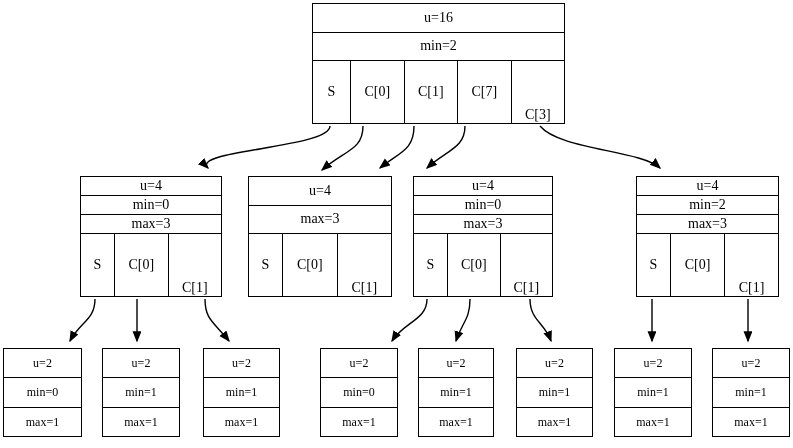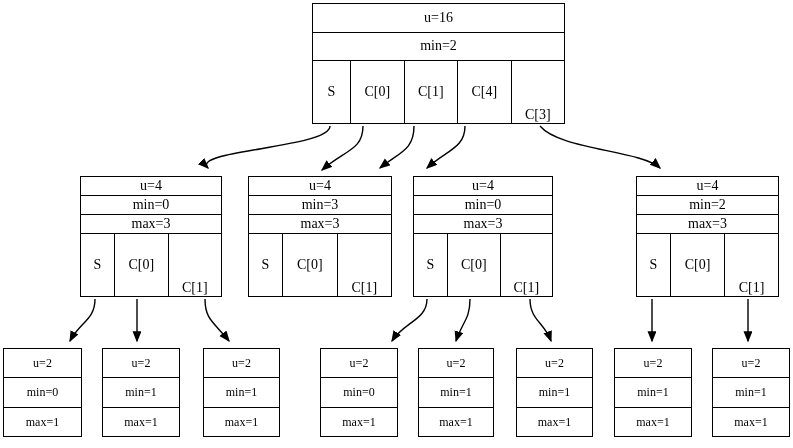--- a/index.html
+++ b/index.html
@@ -81,37 +81,36 @@
       </g>
   </svg>
   <div id="nodes">
       <div class="node" style="left: 312px; top: 3px; width: 253px; height: 121px;">
         <div class="row">u=16</div>
         <div class="row">min=2</div>
         <div class="cells">
           <div class="cell s" style="width: 38px;">S</div>
           <div class="cell c">C[0]</div>
           <div class="cell c">C[1]</div>
-          <div class="cell c">C[4]</div>
+          <div class="cell c">C[7]</div>
           <div class="cell c">C[3]</div>
         </div>
       </div>
       <div class="node" style="left: 80px; top: 176px; width: 142px; height: 121px;">
         <div class="row">u=4</div>
         <div class="row">min=0</div>
         <div class="row">max=3</div>
         <div class="cells">
           <div class="cell s" style="width: 34px;">S</div>
           <div class="cell c">C[0]</div>
           <div class="cell c">C[1]</div>
         </div>
       </div>
       <div class="node" style="left: 248px; top: 176px; width: 144px; height: 121px;">
         <div class="row">u=4</div>
-        <div class="row">min=3</div>
         <div class="row">max=3</div>
         <div class="cells">
           <div class="cell s" style="width: 34px;">S</div>
           <div class="cell c">C[0]</div>
           <div class="cell c">C[1]</div>
         </div>
       </div>
       <div class="node" style="left: 413px; top: 176px; width: 140px; height: 121px;">
         <div class="row">u=4</div>
         <div class="row">min=0</div>

